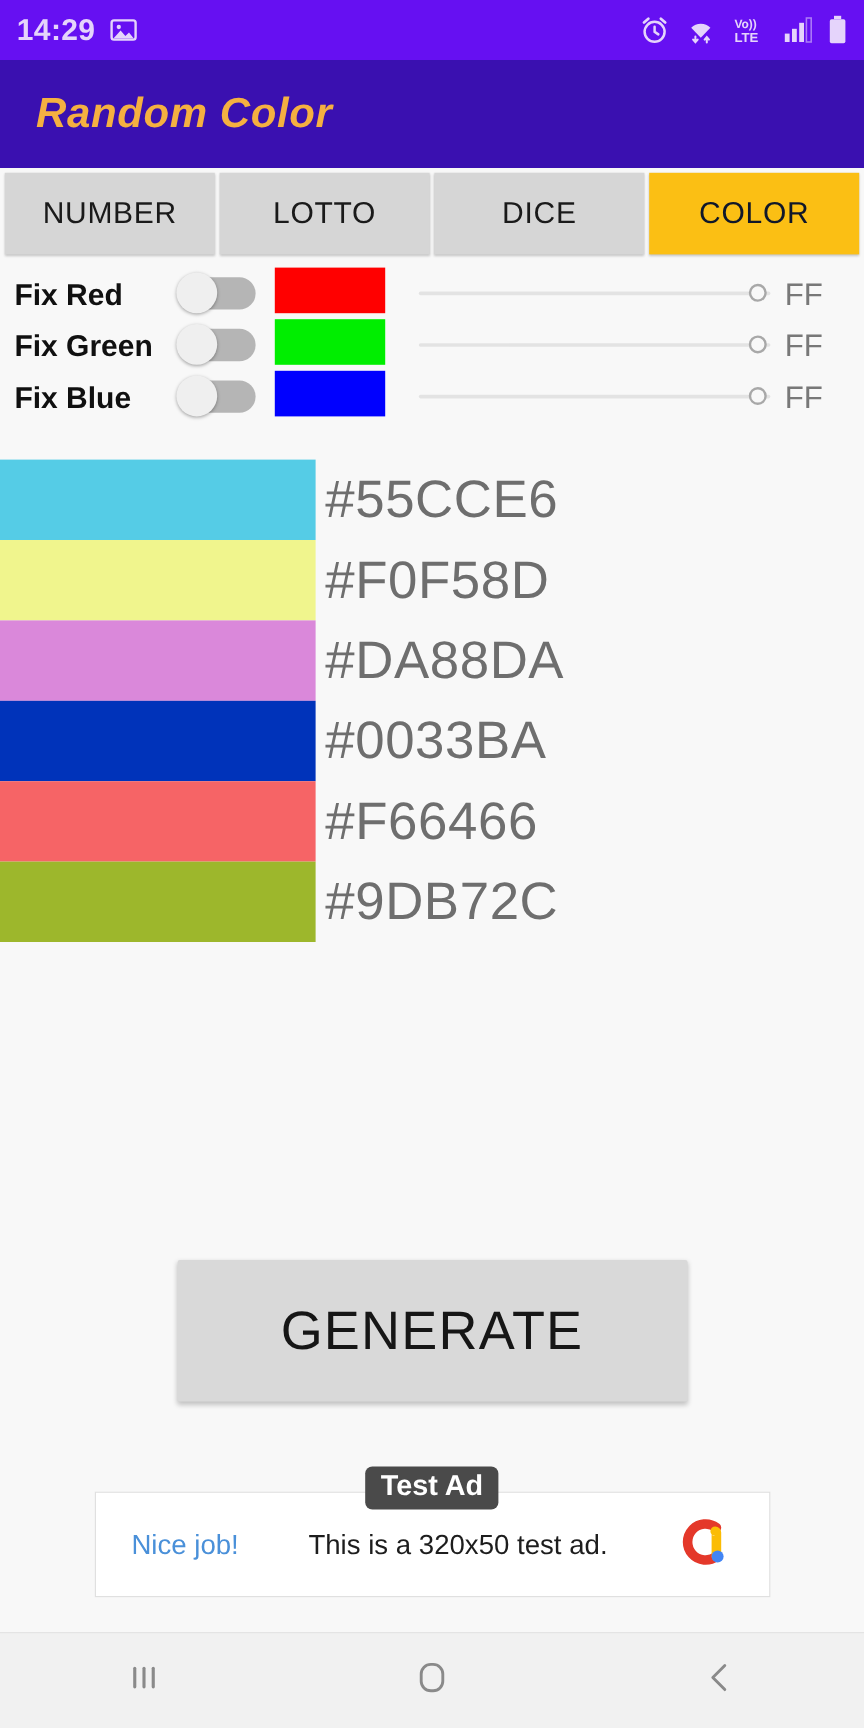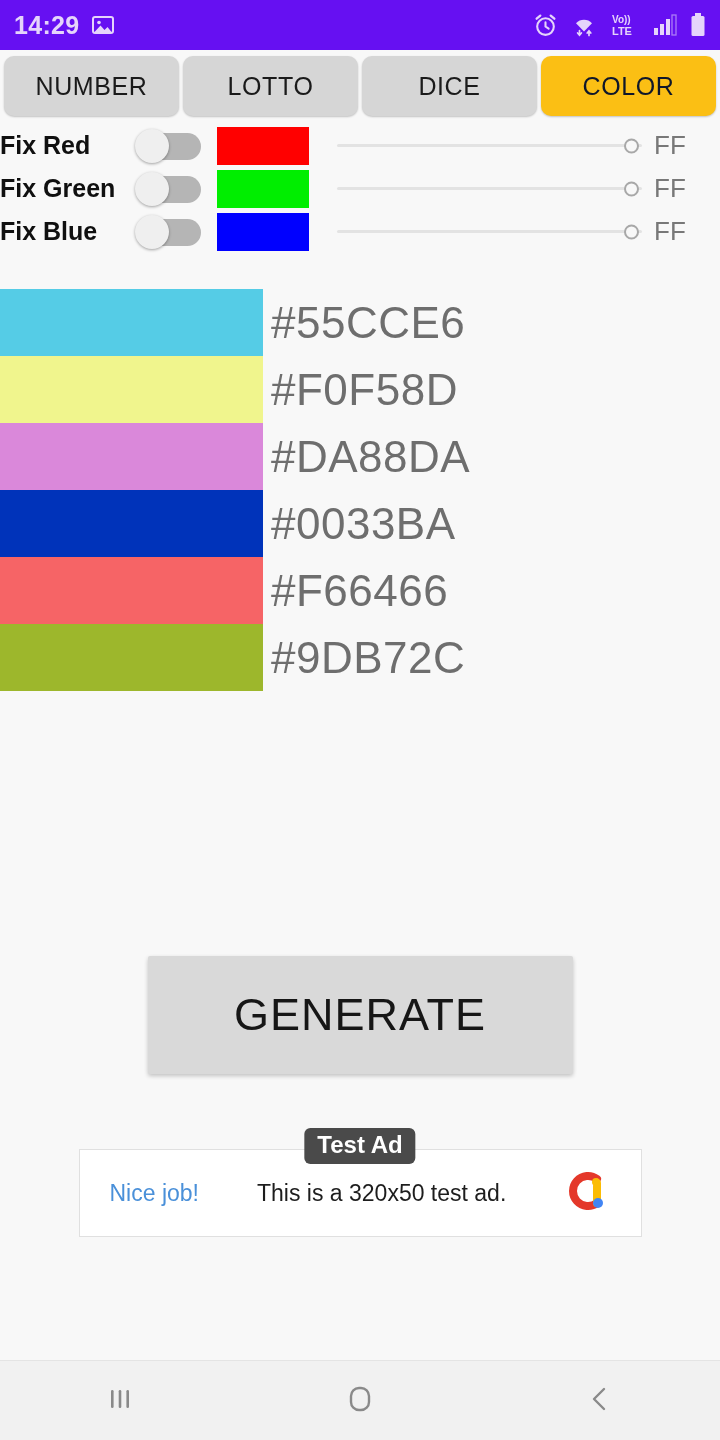--- a/index.html
+++ b/index.html
@@ -51,36 +51,37 @@
   
   .tab-row {
     flex: 0 0 68px;
     display: flex; align-items: center;
     gap: 4px;
     padding: 4px 4px 0 4px;
     background: #F8F8F8;
   }
   .tab {
     flex: 1 1 0;
-    height: 60px;
+    height: 68px;
     background: #D6D6D6;
-    border-radius: 10px;
+    border-radius: 0;
     display: flex; align-items: center; justify-content: center;
     font-size: 25px;
     color: #1A1A1A;
     letter-spacing: .6px;
     box-shadow: 0 1px 2px rgba(0,0,0,.22);
   }
   .tab.active { background: #FBBF14; color: #0f172a; }
 
   
   .fix-section { padding: 6px 0 4px 0; }
   .fix-row {
-    display: flex; align-items: center;
+    display: flex; align-items: flex-end;
     height: 43px;
+    padding-left: 12px;
   }
   .fix-label {
     width: 135px;
     font-size: 25px; font-weight: bold; color: #101010;
   }
   
   .toggle {
     position: relative;
     width: 66px; height: 34px;
     flex: 0 0 66px;
@@ -262,20 +263,23 @@
       </span>
       <span>
         <svg class="sicon" width="16" height="24" viewBox="0 0 16 24">
           <rect x="5" y="0" width="6" height="3" fill="#E5D4FB"></rect>
           <rect x="1.5" y="3" width="13" height="20" rx="1.5" fill="#E5D4FB"></rect>
         </svg>
       </span>
     </div>
   </div>
 
+  <div class="app-bar">
+    <div class="app-title">Random Color</div>
+  </div>
 
   <div class="tab-row">
     <div class="tab">NUMBER</div>
     <div class="tab">LOTTO</div>
     <div class="tab">DICE</div>
     <div class="tab active">COLOR</div>
   </div>
 
   <div class="fix-section">
 

